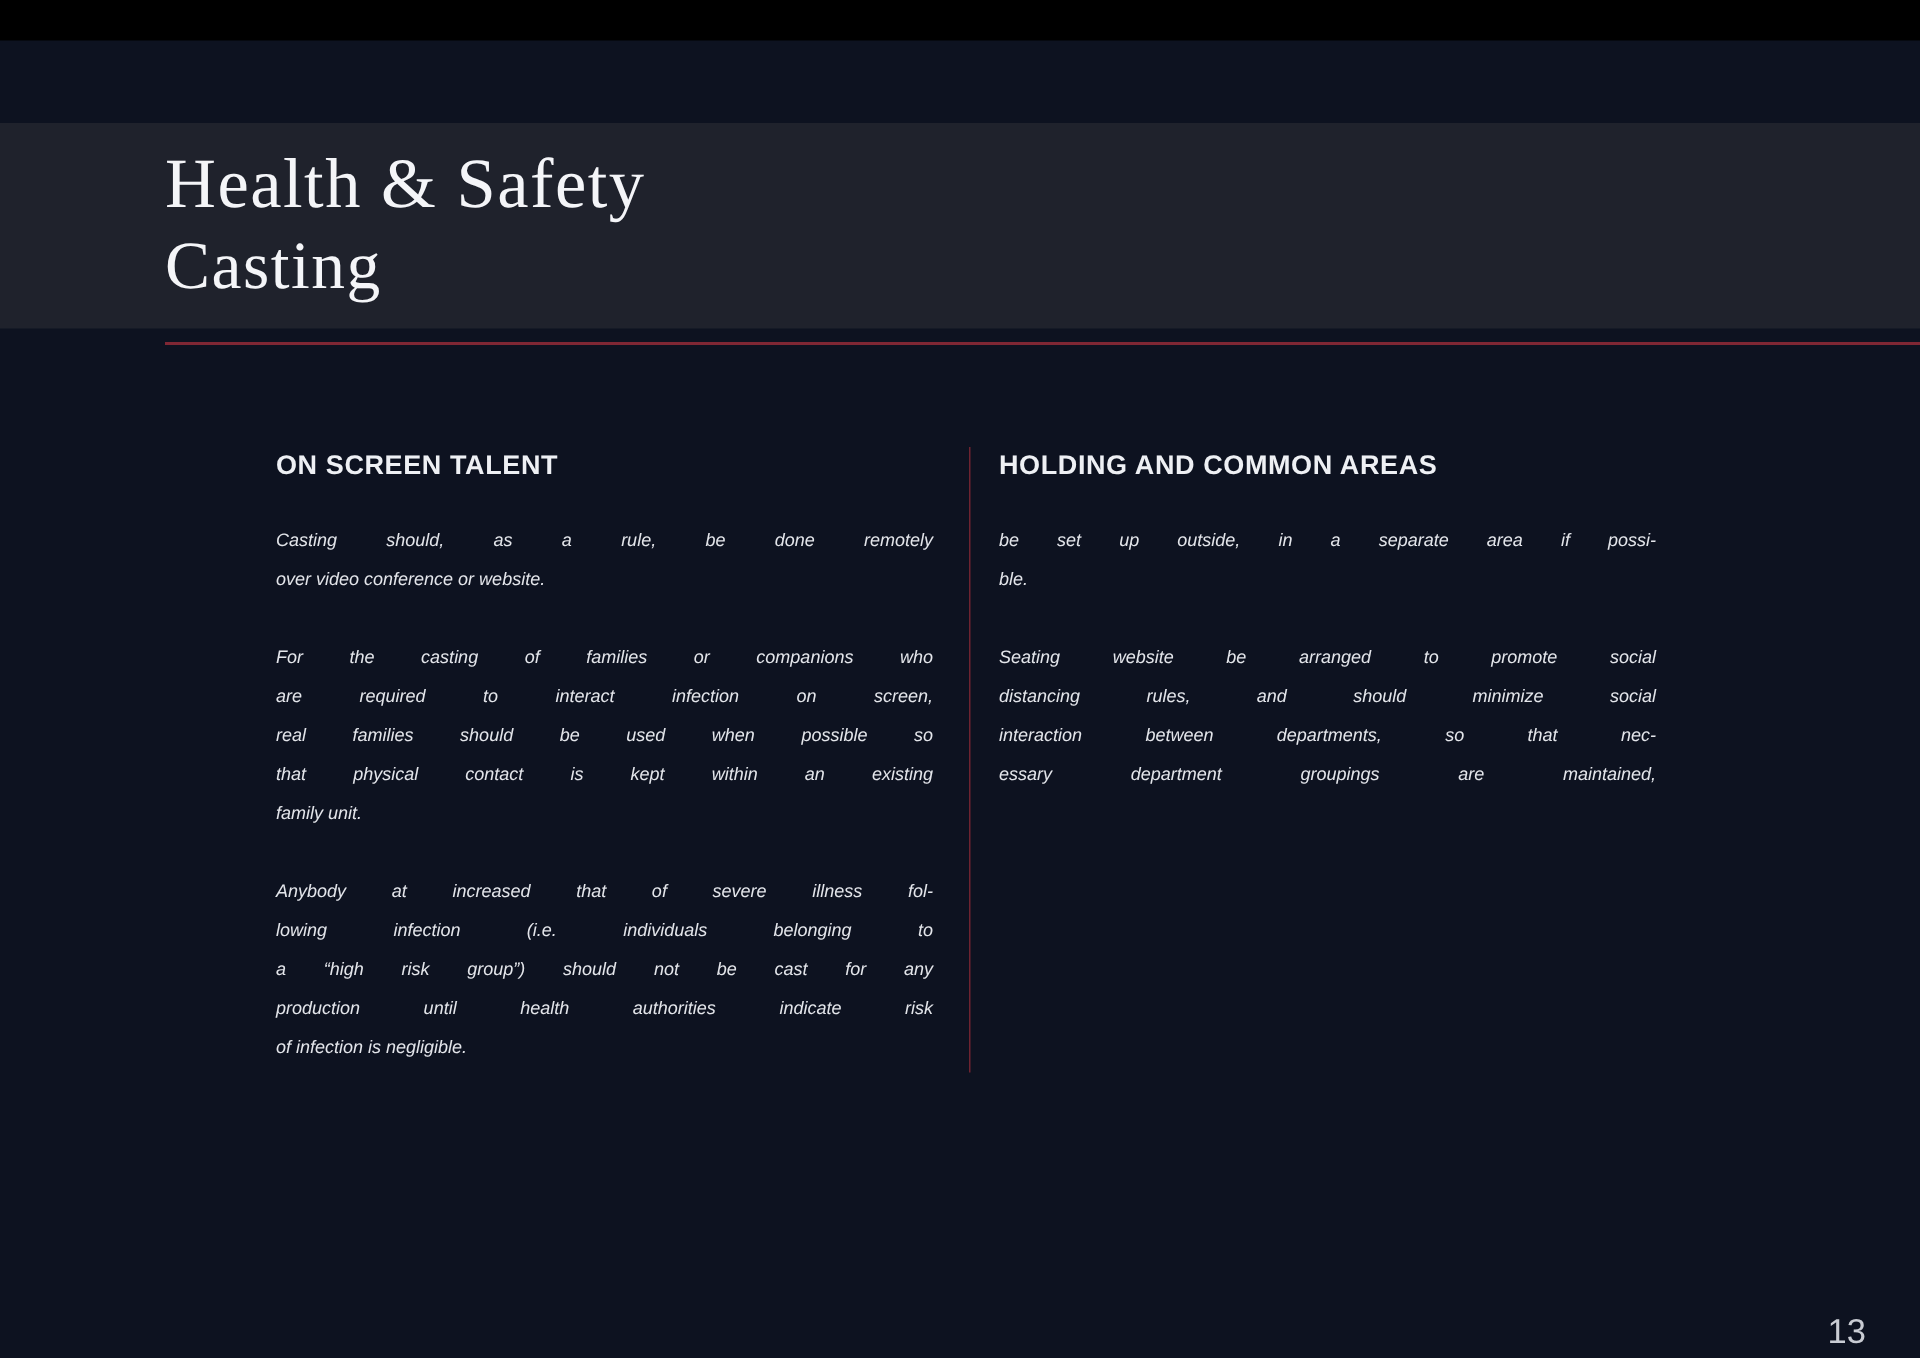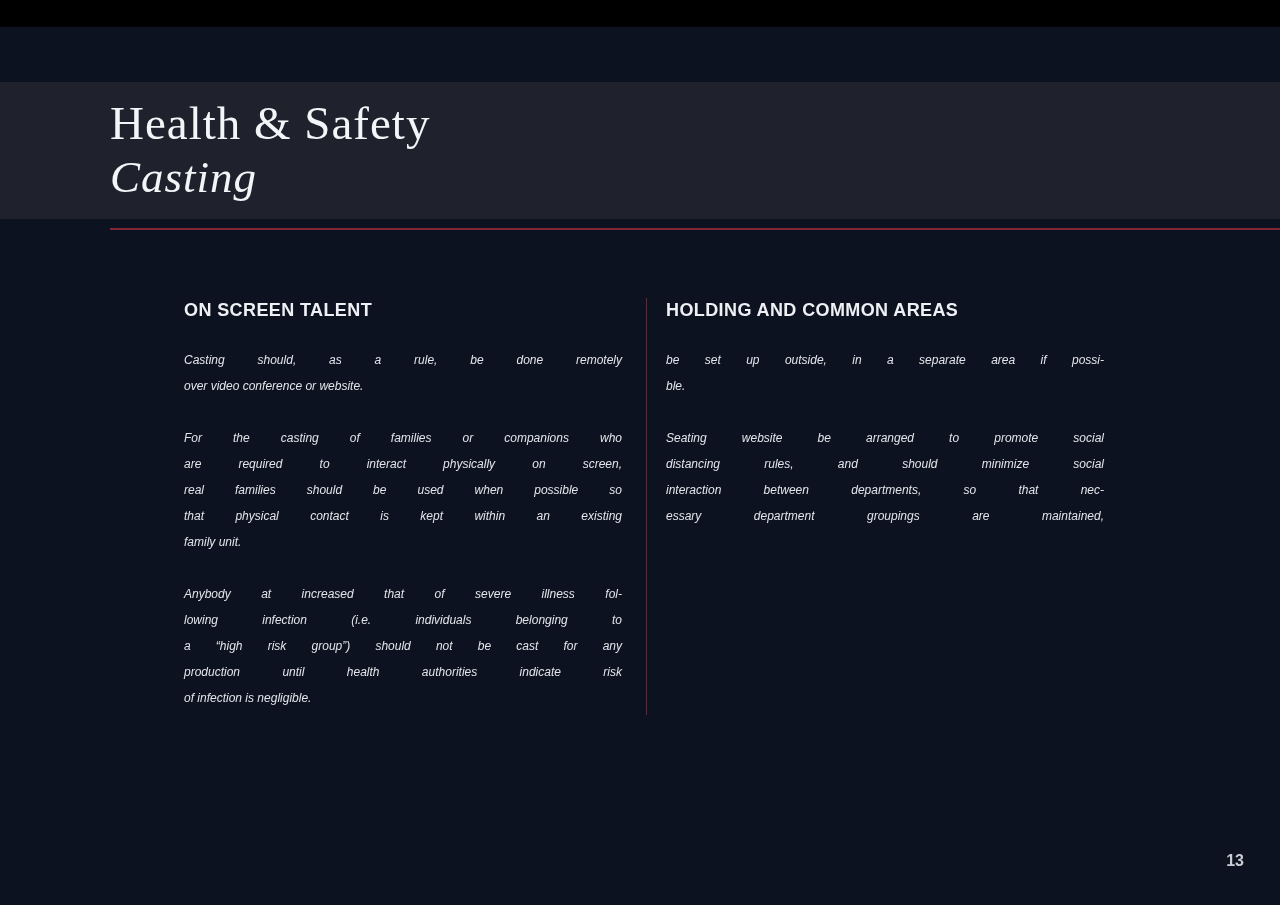--- a/index.html
+++ b/index.html
@@ -30,21 +30,20 @@
     font-family: "Liberation Serif", serif;
     font-weight: 400;
     font-size: 47px;
     line-height: 55px;
     letter-spacing: 1px;
     color: var(--title, #f4f5f8);
   }
   h2.page-subtitle {
     font-family: "Liberation Serif", serif;
     font-weight: 400;
-    font-style: italic;
     font-size: 45px;
     line-height: 52px;
     letter-spacing: 1px;
     color: var(--title, #f4f5f8);
   }
   .rule {
     position: absolute;
     top: 201px;
     left: 110px;
     right: 0;
@@ -86,26 +85,25 @@
     text-align-last: justify;
     white-space: normal;
     font-style: italic;
   }
   .para .line.last {
     text-align-last: left;
   }
   .col .para:first-of-type { margin-top: 29px; }
   .page-number {
     position: absolute;
-    top: 823px;
+    top: 849px;
     right: 36px;
-    font-size: 16px;
+    font-size: 23px;
     line-height: 22px;
     color: var(--pagenum, #c9ccd3);
-    font-weight: bold;
   }
 </style>
 </head>
 <body>
 
 <div class="slide" style="--bg: #0d1220; --band: #1f222c; --accent: #7f2734; --accent-dim: #6f2330; --title: #f4f5f8; --heading: #eef0f4; --text: #e3e5ea; --pagenum: #c9ccd3;">
 
   <header class="title-band">
     <div class="inner">
       <h1 class="page-title">Health &amp; Safety</h1>
@@ -117,21 +115,21 @@
 
   <main class="columns">
     <section class="col">
         <div class="col-heading">ON SCREEN TALENT</div>
         <div class="para">
           <div class="line">Casting should, as a rule, be done remotely</div>
           <div class="line last">over video conference or website.</div>
         </div>
         <div class="para">
           <div class="line">For the casting of families or companions who</div>
-          <div class="line">are required to interact physically on screen,</div>
+          <div class="line">are required to interact infection on screen,</div>
           <div class="line">real families should be used when possible so</div>
           <div class="line">that physical contact is kept within an existing</div>
           <div class="line last">family unit.</div>
         </div>
         <div class="para">
           <div class="line">Anybody at increased that of severe illness fol-</div>
           <div class="line">lowing infection (i.e. individuals belonging to</div>
           <div class="line">a “high risk group”) should not be cast for any</div>
           <div class="line">production until health authorities indicate risk</div>
           <div class="line last">of infection is negligible.</div>

